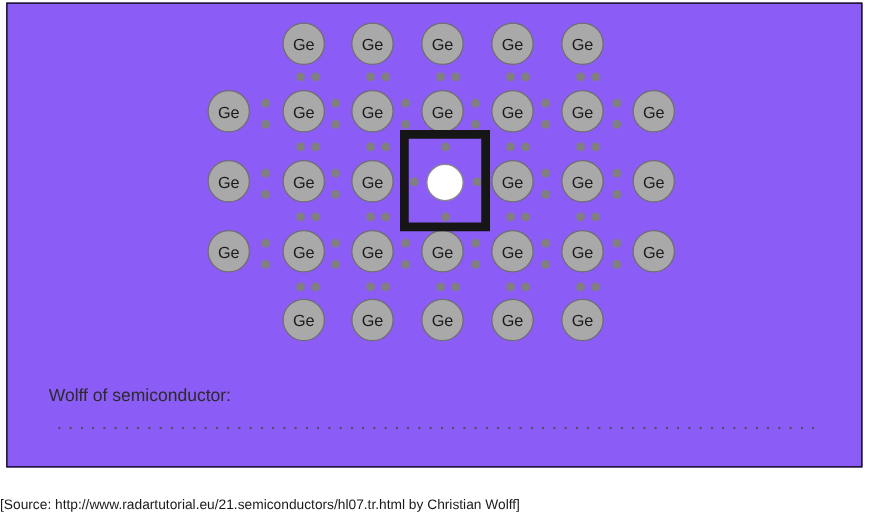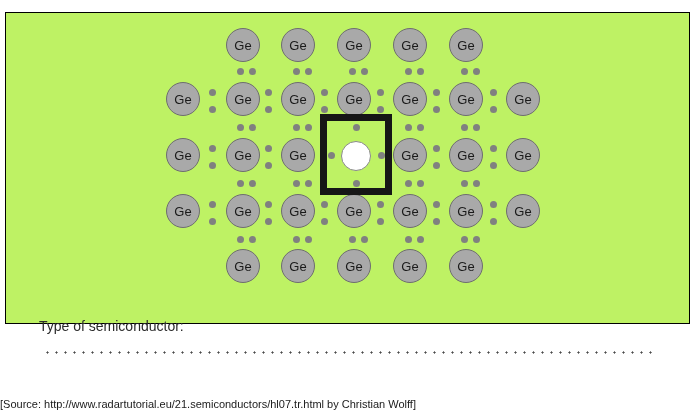--- a/index.html
+++ b/index.html
@@ -12,26 +12,26 @@
     height: 417px;
     font-family: "Liberation Sans", sans-serif;
     position: relative;
     overflow: hidden;
   }
 
   
   #worksheet-frame {
     position: absolute;
     left: 5px;
-    top: 12px;
+    top: 2px;
     width: 685px;
-    height: 312px;
+    height: 372px;
     border: 1px solid #000000;
     box-sizing: border-box;
-    background: #bef264;
+    background: #8b5cf6;
   }
 
   
   #lattice-diagram {
     position: absolute;
     left: 0;
     top: 0;
     width: 685px;
     height: 285px;
   }
@@ -236,19 +236,19 @@
         <div class="dot" style="left: 455px; top: 223px;"></div>
         <div class="dot" style="left: 467px; top: 223px;"></div>
       </div>
     <div id="vacancy-layer">
         <div class="vacancy" style="left: 335px; top: 128px;"></div>
       </div>
     <div id="highlight-box" style="left: 314px; top: 101px; width: 72px; height: 81px;"></div>
   </div>
 
   <div id="question-area">
-    <div id="question-label">Type of semiconductor:</div>
+    <div id="question-label">Wolff of semiconductor:</div>
     <div id="answer-line"></div>
   </div>
 
 </div>
 
 <div id="source-caption">[Source: http://www.radartutorial.eu/21.semiconductors/hl07.tr.html by Christian Wolff]</div>
 
 </body></html>

